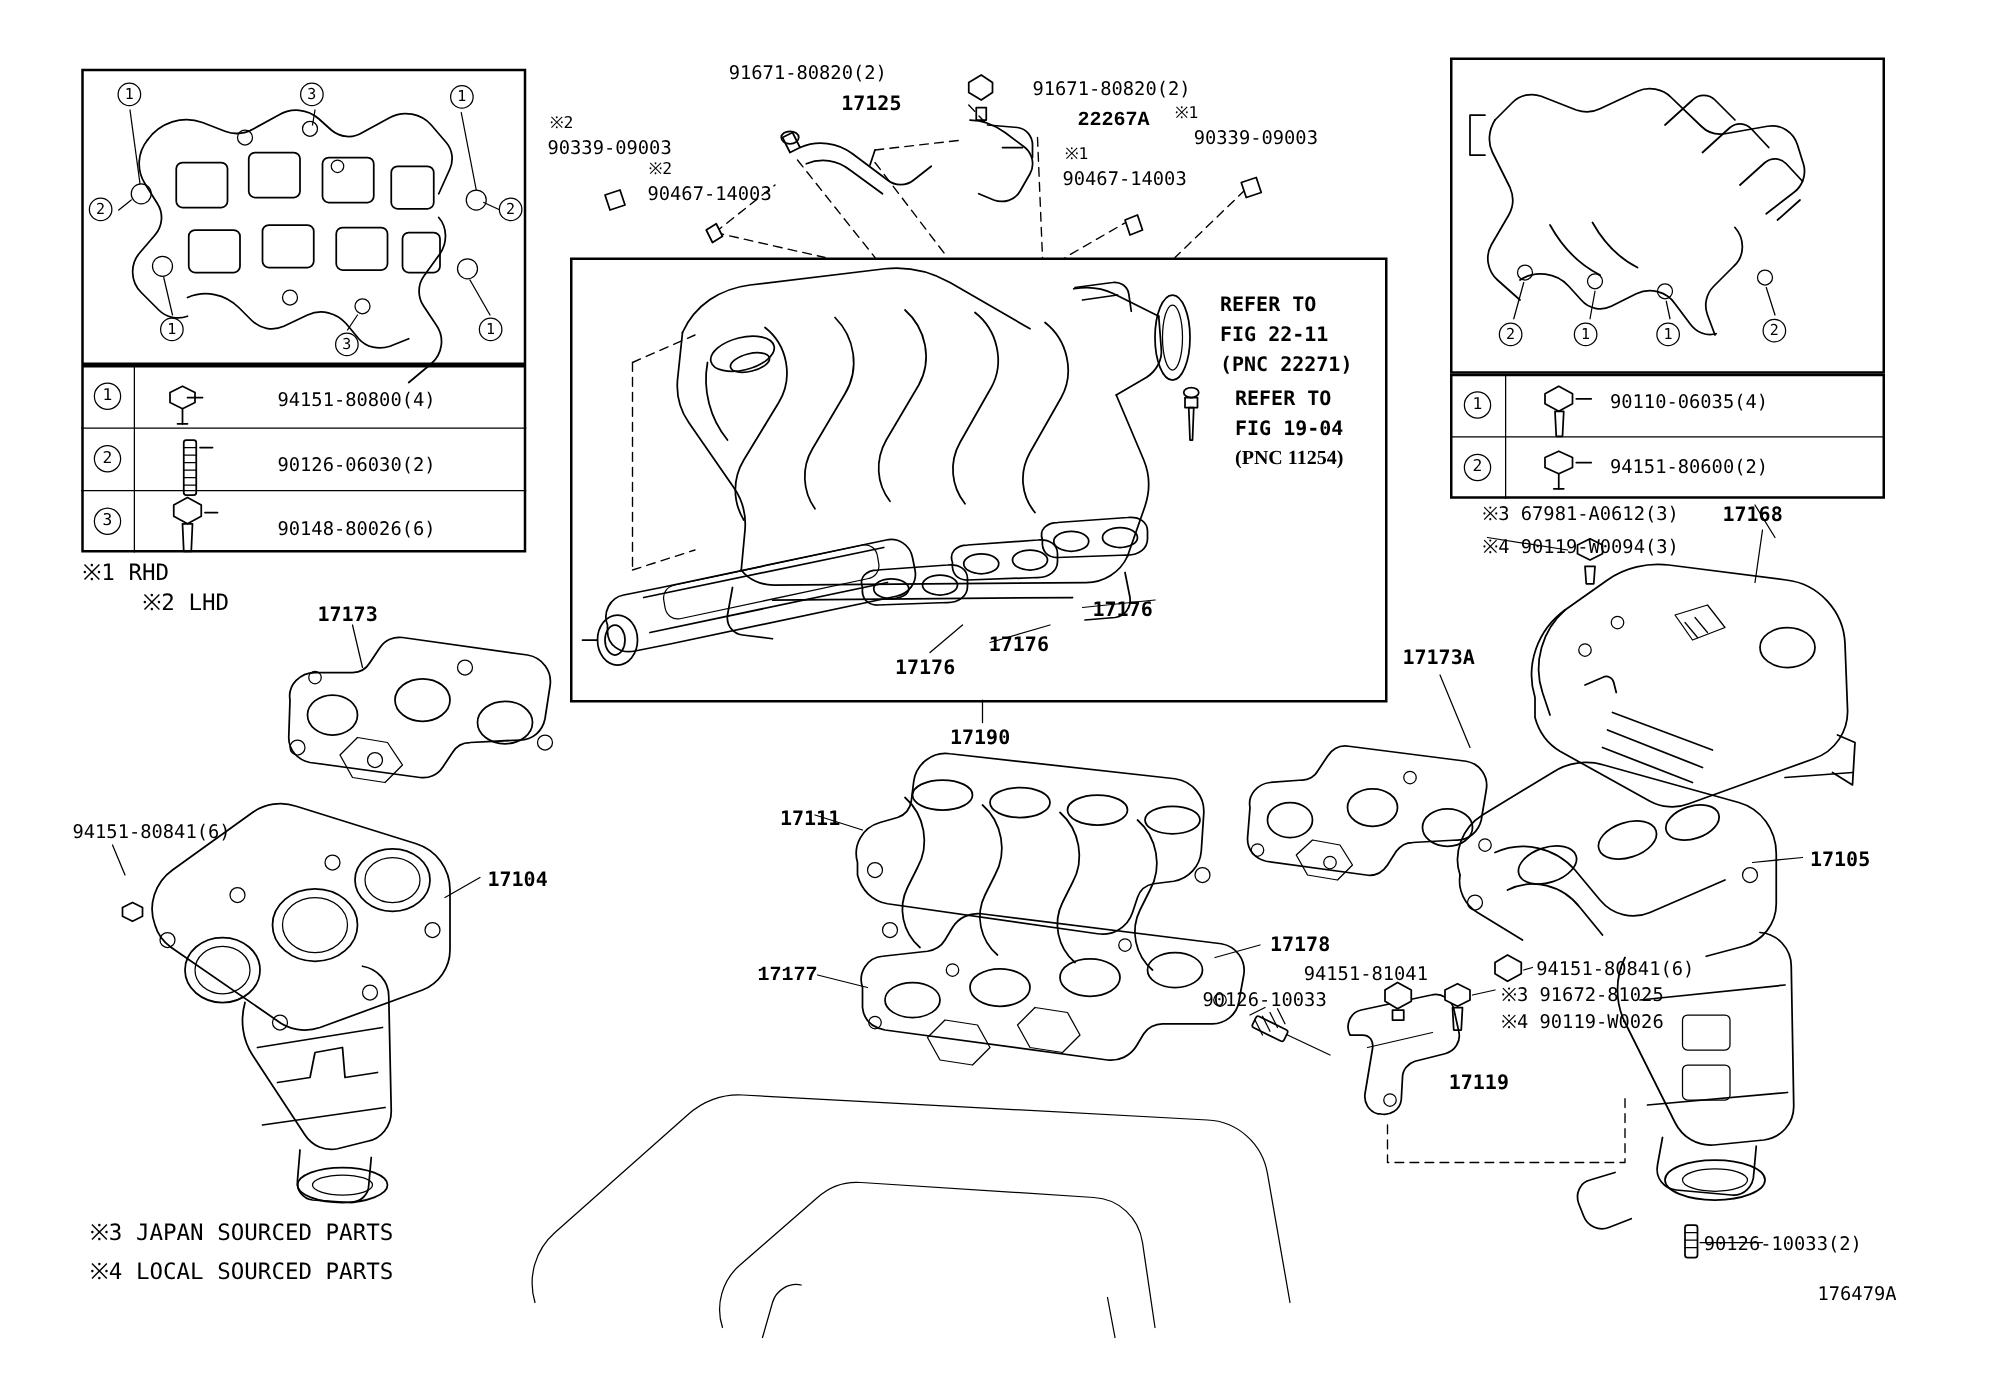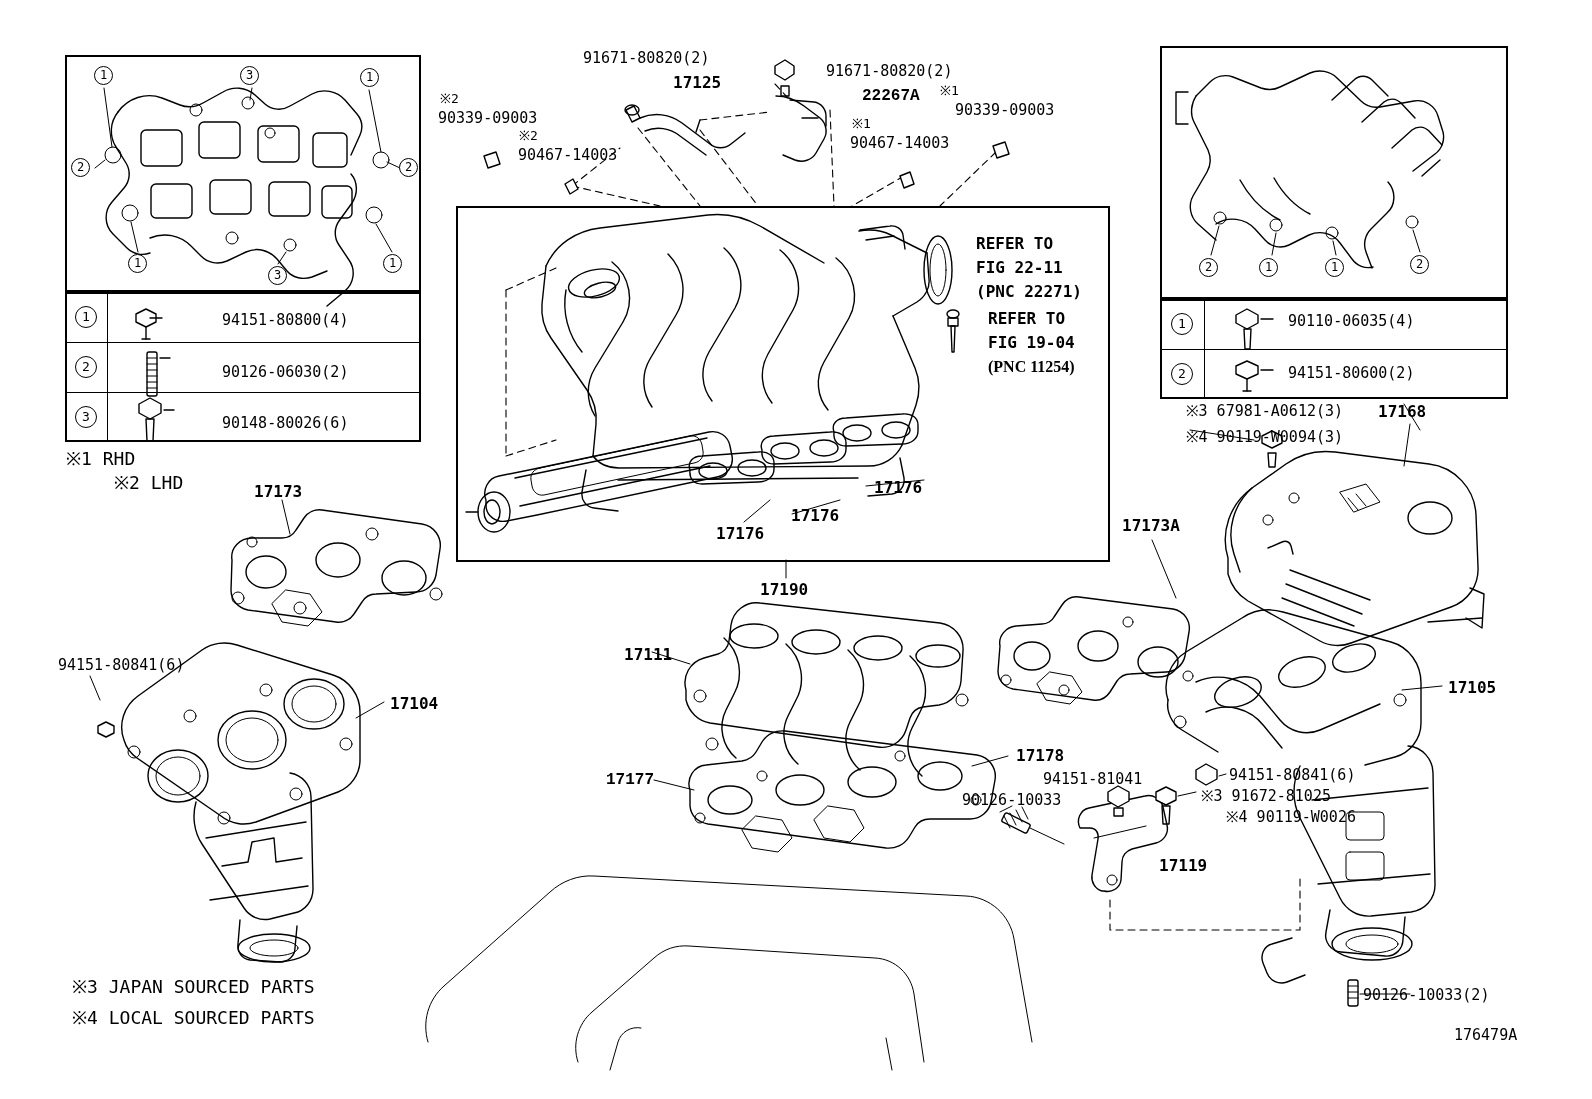--- a/index.html
+++ b/index.html
@@ -501,18 +501,18 @@
   <div class="lbl" style="left:58px; top:657px;">94151-80841(6)</div>
   <div class="lbl big" style="left:390px; top:695px;">17104</div>
   <div class="lbl big" style="left:604px; top:646px;margin-left:20px;">17111</div>
   <div class="lbl big" style="left:606px; top:771px;font-family:Liberation Mono, monospace;">17177</div>
   <div class="lbl big" style="left:1016px; top:747px;">17178</div>
   <div class="lbl big" style="left:1448px; top:679px;">17105</div>
   <div class="lbl" style="left:1043px; top:771px;">94151-81041</div>
   <div class="lbl" style="left:962px; top:792px;">90126-10033</div>
   <div class="lbl" style="left:1229px; top:767px;">94151-80841(6)</div>
   <div class="lbl" style="left:1201px; top:788px;">※3 91672-81025</div>
-  <div class="lbl" style="left:1201px; top:809px;margin-left:25px;">※4 90119-W0026</div>
+  <div class="lbl" style="left:1201px; top:809px;">※4 90119-W0026</div>
   <div class="lbl big" style="left:1159px; top:857px;">17119</div>
   <div class="lbl" style="left:1363px; top:987px;">90126-10033(2)</div>
   <div class="lbl" style="left:1454px; top:1027px;">176479A</div>
 
 </div>
 
 </body></html>

